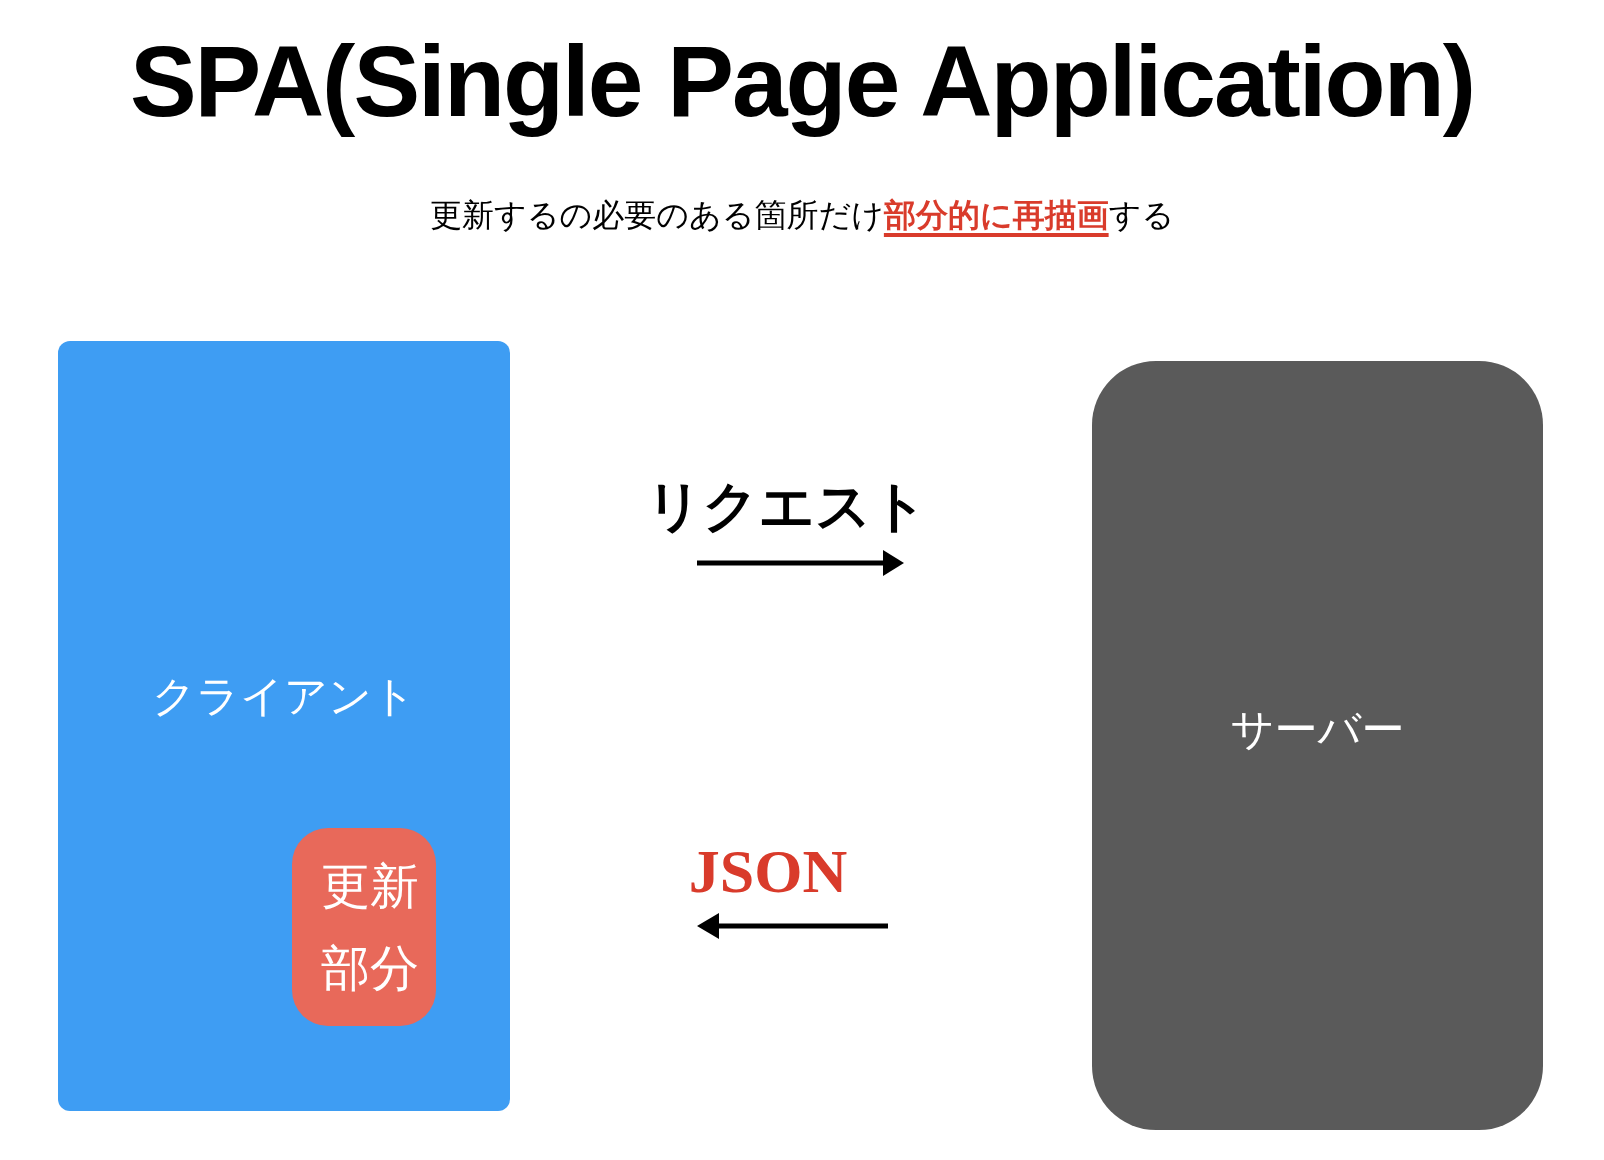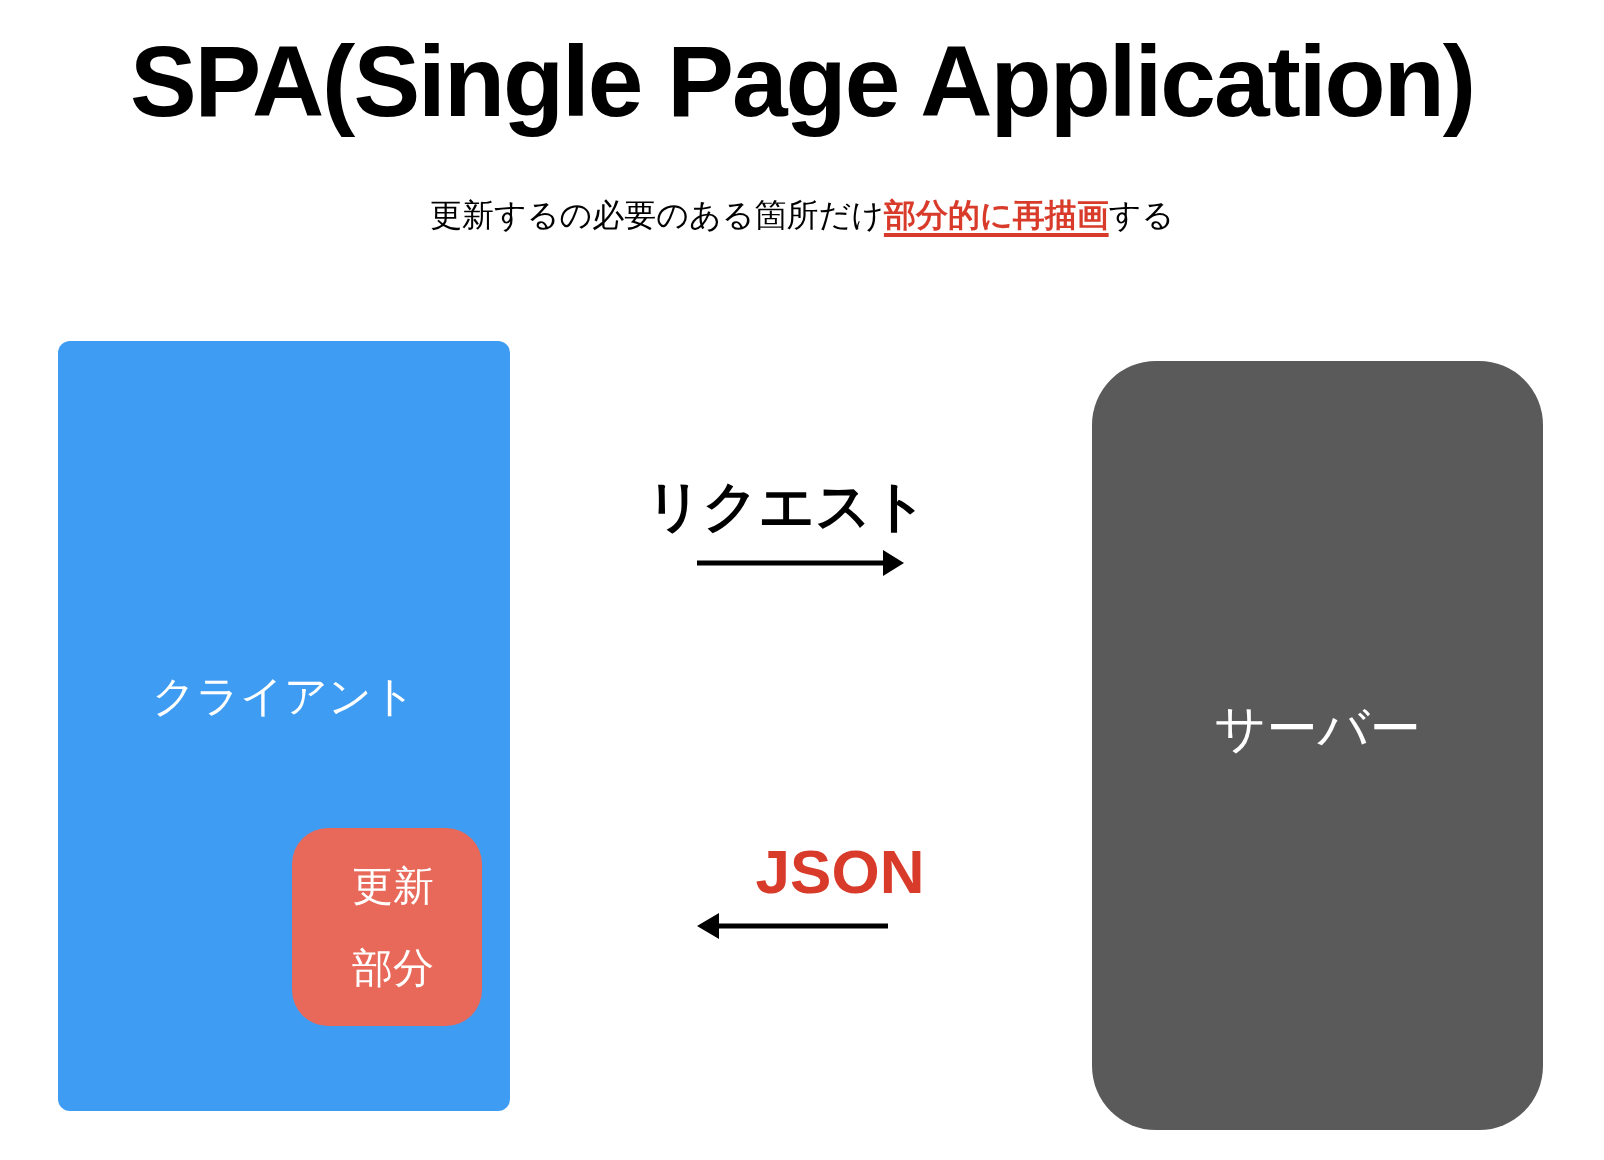--- a/index.html
+++ b/index.html
@@ -51,70 +51,71 @@
     left: 0; right: 0; top: 333px;
     text-align: center;
     color: var(--text-white, #fff);
     font-size: 43px;
     line-height: 44px;
     white-space: nowrap;
   }
   .update-box {
     position: absolute;
     left: 234px; top: 487px;
-    width: 190px; height: 198px;
+    width: 144px; height: 198px;
     background: var(--update-red, #e8695a);
     border-radius: 36px;
     display: flex;
     flex-direction: column;
     align-items: center;
     justify-content: center;
     color: var(--text-white, #fff);
-    font-size: 41px;
+    font-size: 49px;
     line-height: 82px;
     text-align: center;
     padding-left: 12px;
   }
   .server-box {
     position: absolute;
     left: 1092px; top: 343px;
     width: 451px; height: 769px;
     background: var(--server-gray, #5a5a5a);
     border-radius: 64px;
   }
   .server-label {
     position: absolute;
     left: 0; right: 0; top: 346px;
     text-align: center;
     color: var(--text-white, #fff);
-    font-size: 51px;
+    font-size: 43px;
     line-height: 44px;
     white-space: nowrap;
   }
   .request-label {
     position: absolute;
     left: 787px; top: 452px;
     transform: translateX(-50%);
     font-size: 55px;
     font-weight: 700;
     color: var(--ink, #000);
     white-space: nowrap;
   }
   .request-arrow {
     position: absolute;
     left: 697px; top: 527px;
   }
   .response-label {
     position: absolute;
-    left: 840px; top: 818px;
+    left: 768px; top: 818px;
     transform: translateX(-50%);
     font-size: 62px;
     font-weight: 700;
     color: var(--accent-red, #d93b2b);
     white-space: nowrap;
+    font-family: Liberation Serif, serif;
   }
   .response-arrow {
     position: absolute;
     left: 697px; top: 890px;
   }
 </style>
 </head>
 <body>
 
 <div class="canvas">

